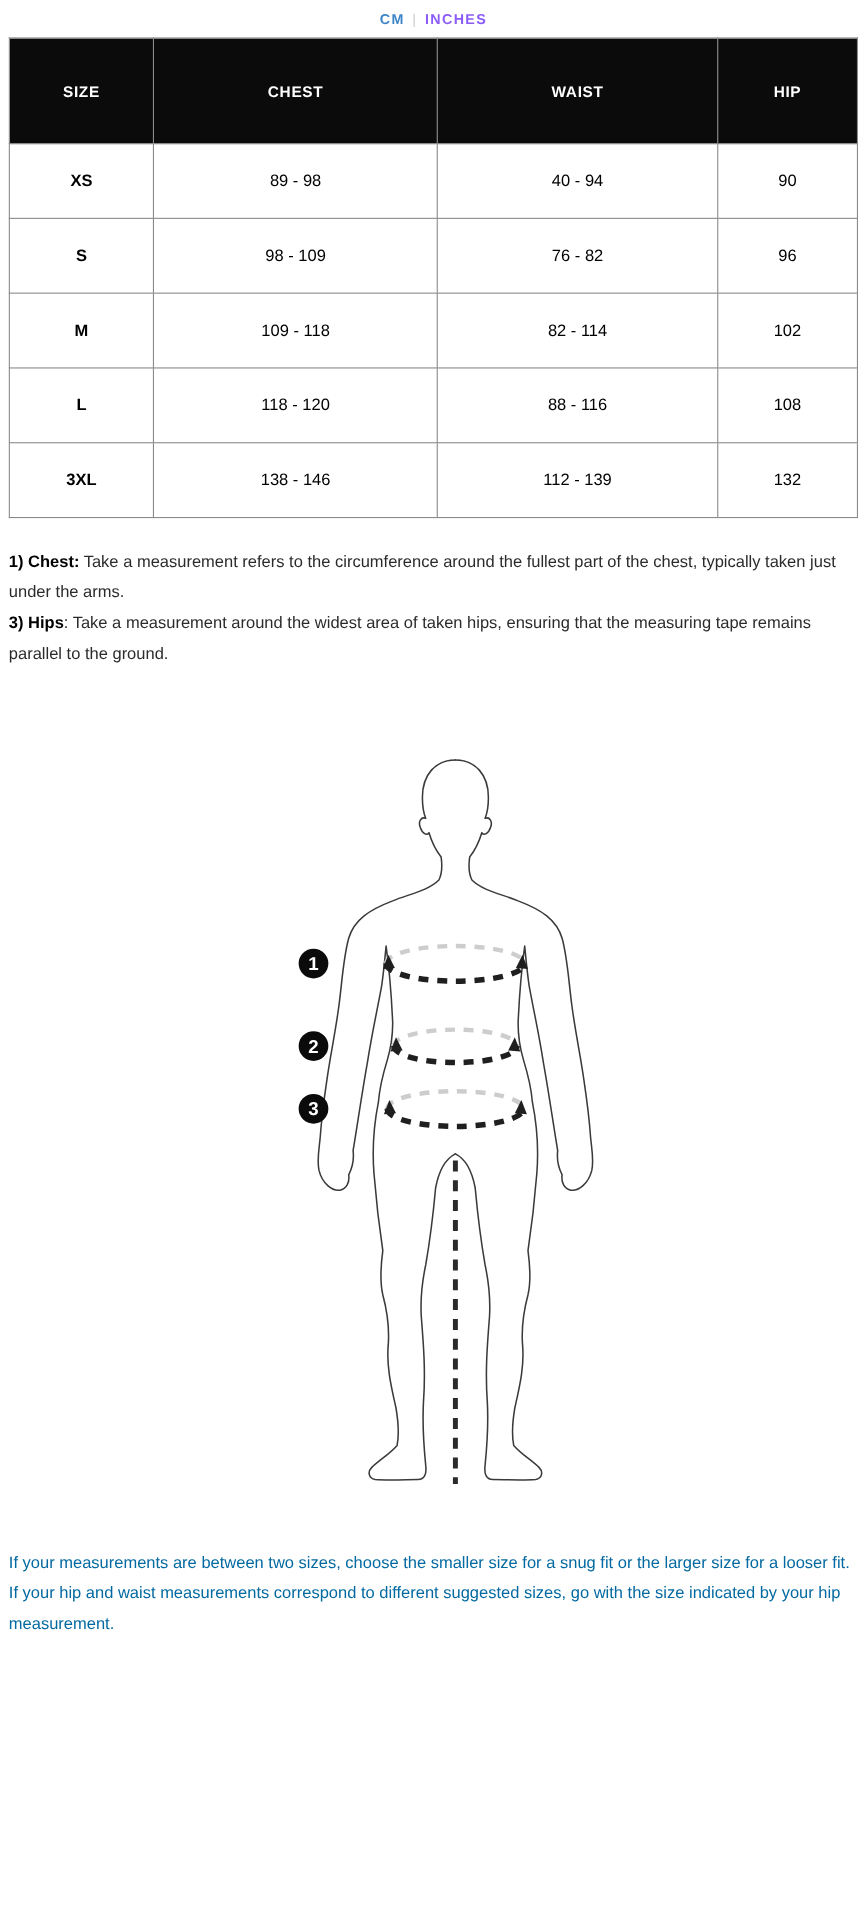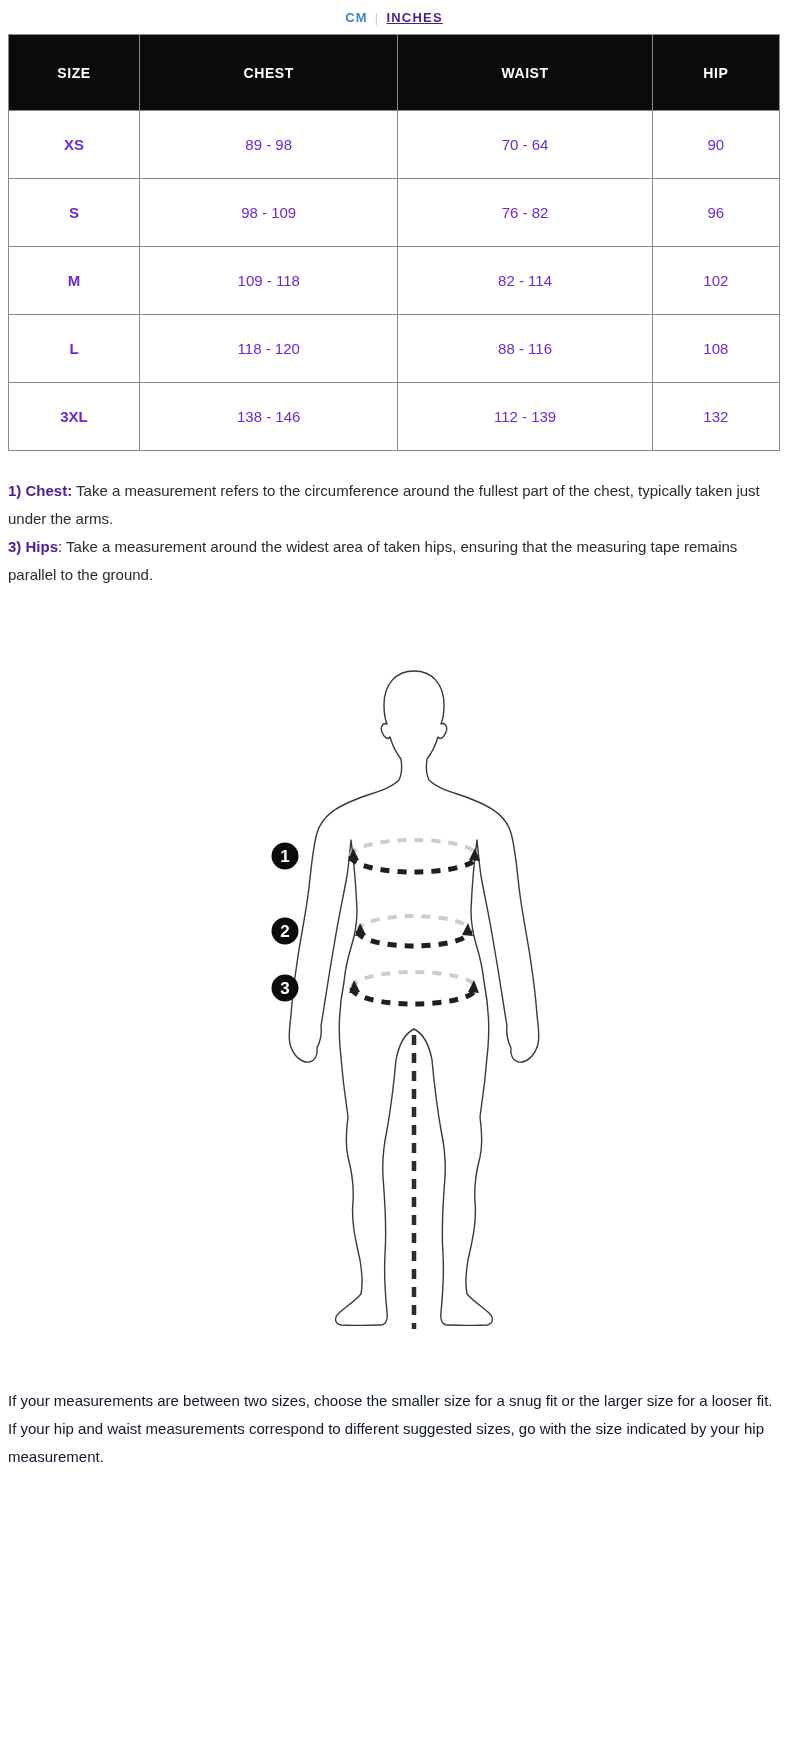--- a/index.html
+++ b/index.html
@@ -14,53 +14,53 @@
   .page { padding-top:8px; }
 
   
   .unit-toggle {
     text-align:center;
     font-size:13px; font-weight:bold; letter-spacing:1.2px;
     height:24px; line-height:20px;
   }
   .unit { cursor:pointer; }
   .unit.active { color:#3d85c6; }
-  .unit.inactive { color:#4c1d95;text-decoration:underline; }
+  .unit.inactive { color:#8b5cf6; }
   .unit-sep { color:#cccccc; margin:0 7px; font-weight:normal; }
 
   
   table.size-chart {
     width:772px; margin:2px 8px 0 8px;
     border-collapse:collapse;
     table-layout:fixed;
   }
   table.size-chart th, table.size-chart td {
     border:1px solid #8a8a8a;
     text-align:center; vertical-align:middle;
   }
   table.size-chart th {
     background:#0b0b0b; color:#ffffff;
     font-size:14px; font-weight:bold; letter-spacing:0.6px;
-    height:76px;
-  }
-  table.size-chart td { height:68px; font-size:15px; color:#6d28d9; }
+    height:96px;
+  }
+  table.size-chart td { height:68px; font-size:15px; color:#000000; }
   td.size-cell { font-weight:bold; }
   .col-size { width:17%; } .col-chest { width:33.5%; }
   .col-waist { width:33%; } .col-hip { width:16.5%; }
 
   
   .notes { margin:26px 8px 0 8px; font-size:15px; line-height:28px; color:#2b2b2b; }
-  .notes p strong { color:#4c1d95; }
+  .notes p strong { color:#000000; }
 
   
   .diagram-wrap { margin-top:72px; margin-left:224px; width:380px; height:700px; }
   svg { display:block; }
 
   
-  .fit-note { margin:26px 8px 0 8px; font-size:15px; line-height:28px; color:#0f172a; }
+  .fit-note { margin:26px 8px 0 8px; font-size:15px; line-height:28px; color:#0369a1; }
 </style>
 </head>
 <body>
 
 <div class="page">
 
   <div class="unit-toggle">
     <span class="unit active">CM</span><span class="unit-sep">|</span><span class="unit inactive">INCHES</span>
   </div>
 
@@ -76,21 +76,21 @@
         <th>SIZE</th>
         <th>CHEST</th>
         <th>WAIST</th>
         <th>HIP</th>
       </tr>
     </thead>
     <tbody>
       <tr>
         <td class="size-cell">XS</td>
         <td>89 - 98</td>
-        <td>70 - 64</td>
+        <td>40 - 94</td>
         <td>90</td>
       </tr>
       <tr>
         <td class="size-cell">S</td>
         <td>98 - 109</td>
         <td>76 - 82</td>
         <td>96</td>
       </tr>
       <tr>
         <td class="size-cell">M</td>

